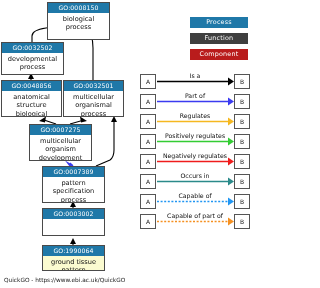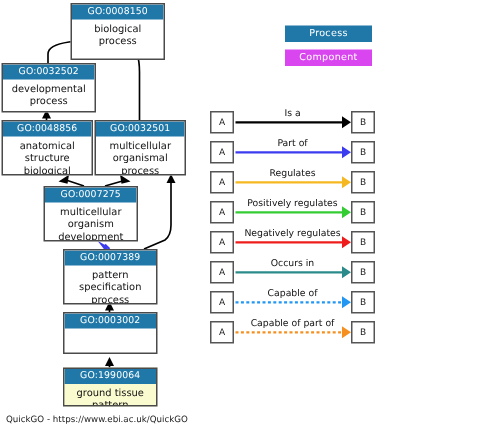--- a/index.html
+++ b/index.html
@@ -164,21 +164,22 @@
   </div>
   <div class="node yellow" style="left: 42px; top: 245px; width: 63px; height: 26px;">
     <span class="hdr">GO:1990064</span>
     <span class="body">ground tissue
 pattern
 formation</span>
   </div>
 
   <div class="legend" style="left:190px;top:17px;">
     <div class="chip" style="background: rgb(31, 120, 168);">Process</div>
-    <div class="chip" style="background: #d946ef;">Component</div>
+    <div class="chip" style="background: rgb(63, 63, 63);">Function</div>
+    <div class="chip" style="background: #b91c1c;">Component</div>
   </div>
 
   <div id="rel-legend" style="position:absolute;left:140px;top:72px;">
       <div class="relrow" style="top: 0px;">
         <svg width="110" height="20" style="position: absolute; left: 0px; top: 0px;">
           <line x1="17" y1="9.5" x2="88" y2="9.5" stroke="#000000" stroke-width="1.5"></line>
           <path d="M88,5.5 L94,9.5 L88,13.5 z" fill="#000000"></path>
         </svg>
         <div class="abox a">A</div>
         <div class="abox b">B</div>

